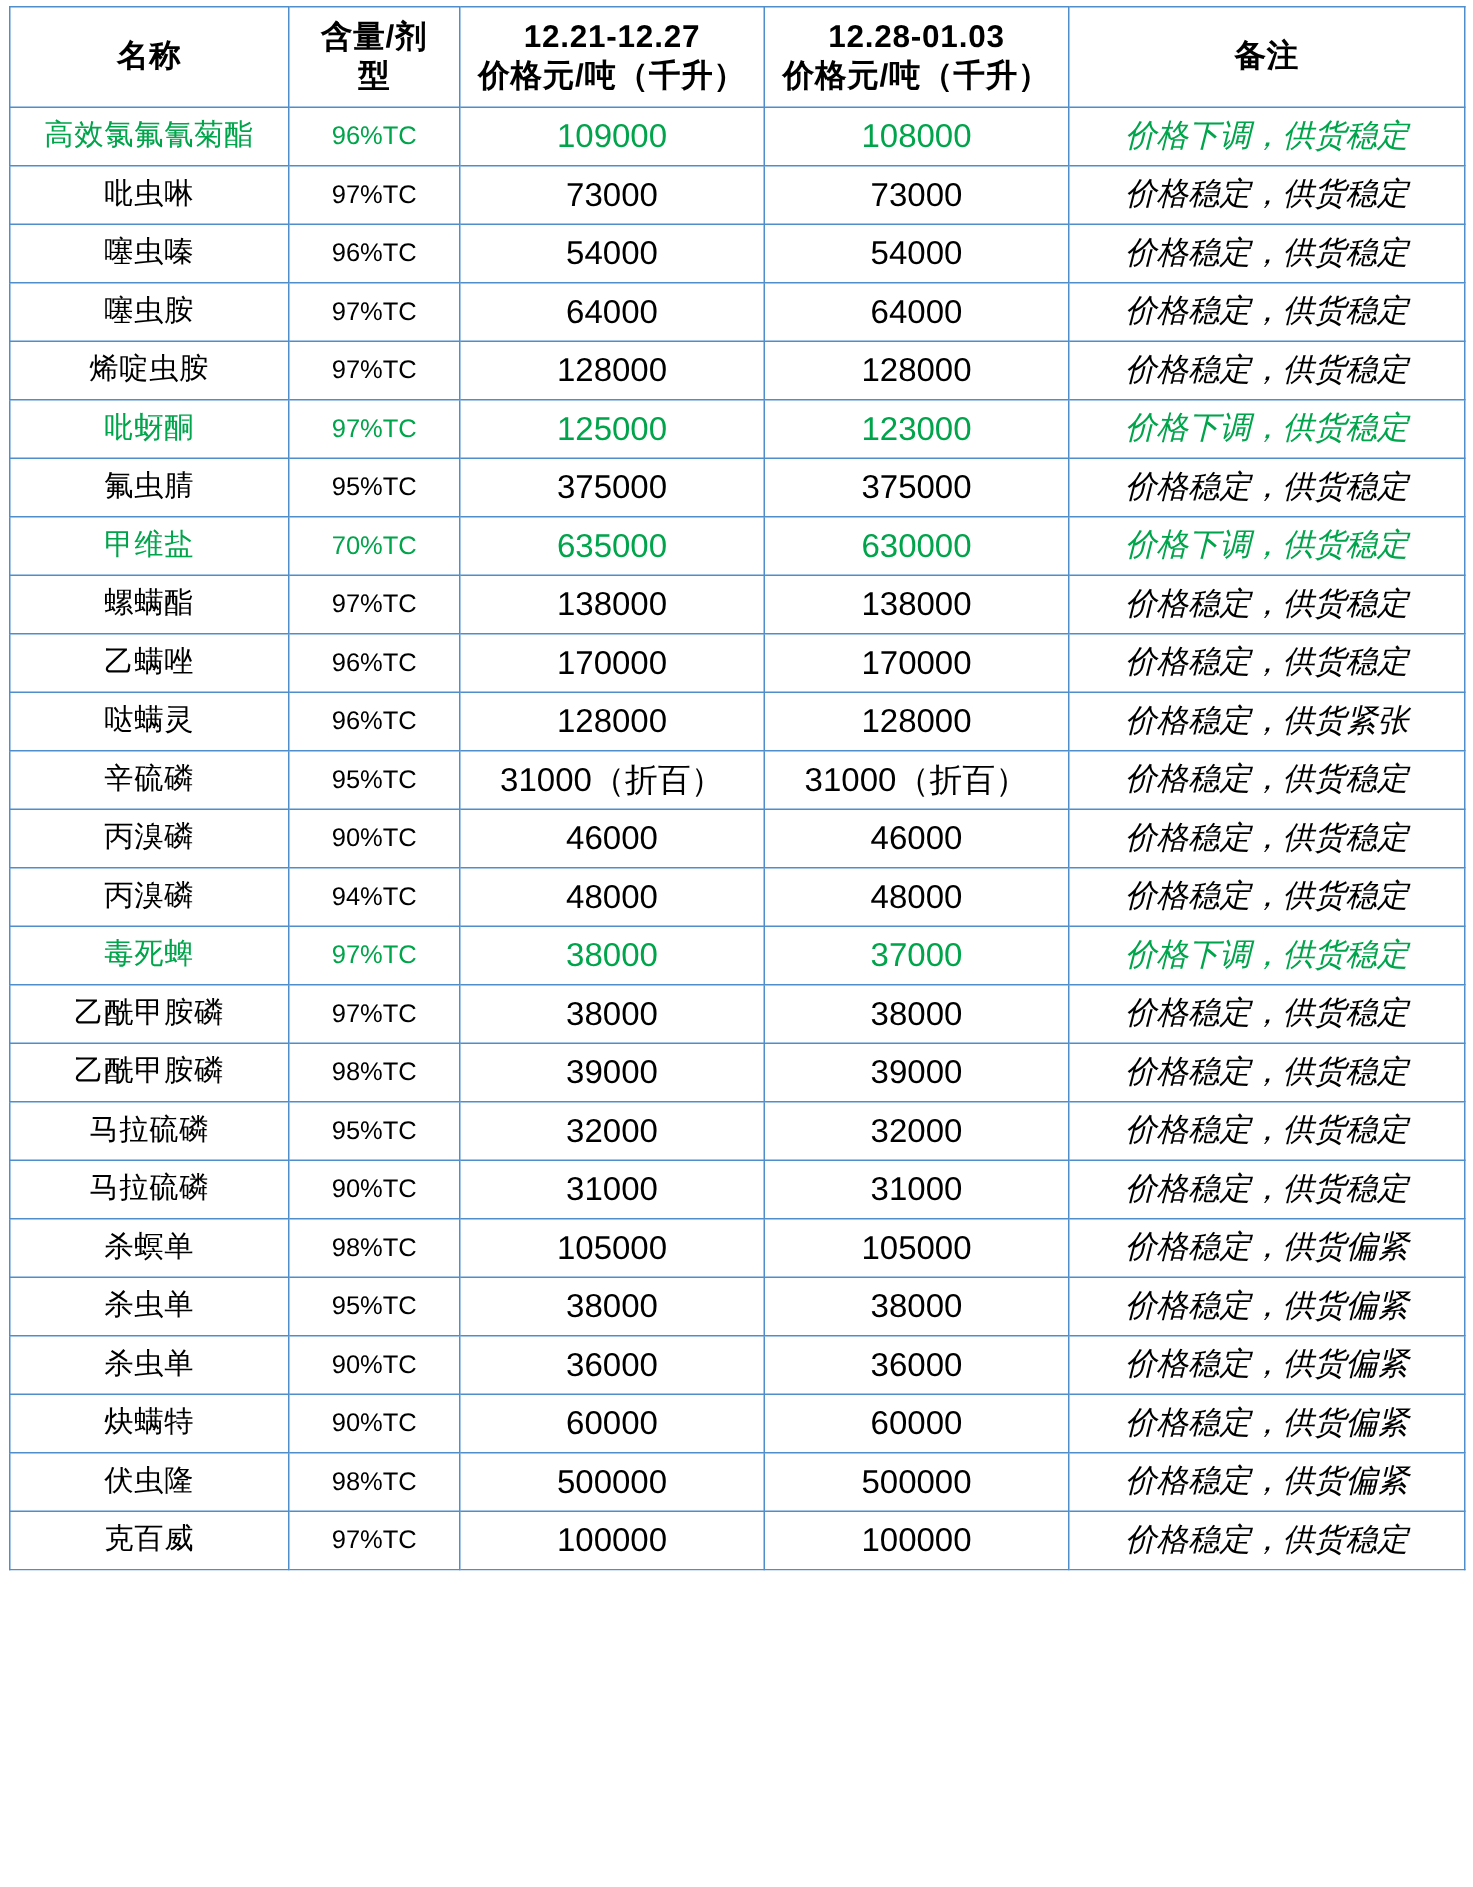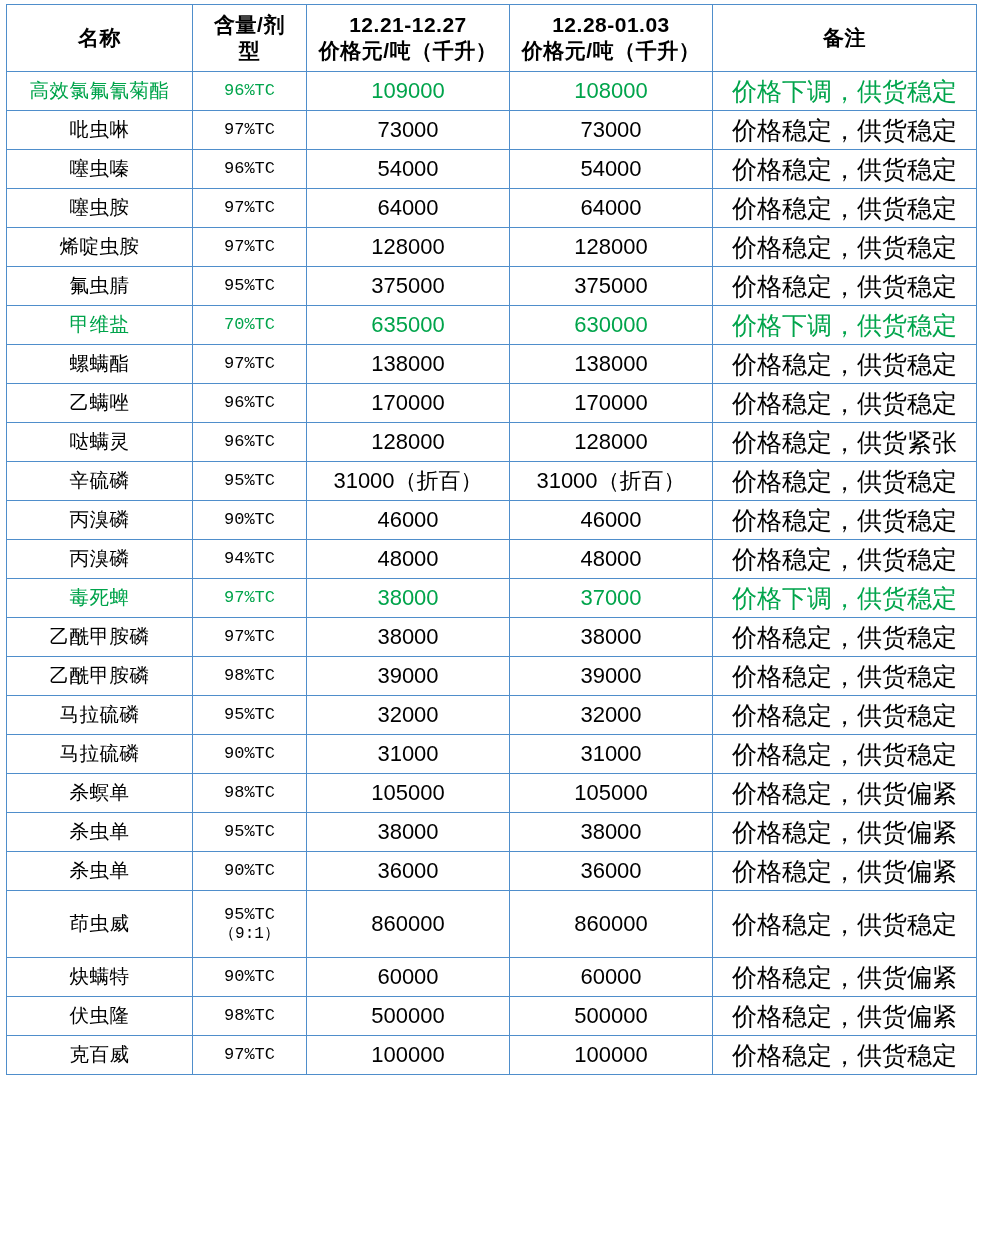--- a/index.html
+++ b/index.html
@@ -53,29 +53,29 @@
     line-height: 1.2;
     letter-spacing: 0.5px;
   }
   tbody td.name {
     font-size: 19.5px;
     margin-top: 40px;
   }
   tbody td.conc {
     font-size: 17px;
     letter-spacing: 0;
-    font-family: Liberation Mono, monospace;
   }
   tbody td.price {
     font-size: 22px;
     letter-spacing: 0;
   }
   tbody td.note {
-    font-size: 25px;
+    font-size: 21px;
     letter-spacing: 0;
+    font-style: italic;
   }
   tbody tr.green td {
     color: #00a44b;
   }
   tbody td .sub {
     display: block;
     font-size: 16px;
     line-height: 1.15;
   }
   tbody tr.tall td {
@@ -145,20 +145,27 @@
           <td class="price"><span>64000</span></td>
           <td class="note"><span>价格稳定，供货稳定</span></td>
         </tr>
         <tr>
           <td class="name"><span>烯啶虫胺</span></td>
           <td class="conc"><span>97%TC</span></td>
           <td class="price"><span>128000</span></td>
           <td class="price"><span>128000</span></td>
           <td class="note"><span>价格稳定，供货稳定</span></td>
         </tr>
+        <tr class="green">
+          <td class="name"><span>吡蚜酮</span></td>
+          <td class="conc"><span>97%TC</span></td>
+          <td class="price"><span>125000</span></td>
+          <td class="price"><span>123000</span></td>
+          <td class="note"><span>价格下调，供货稳定</span></td>
+        </tr>
         <tr>
           <td class="name"><span>氟虫腈</span></td>
           <td class="conc"><span>95%TC</span></td>
           <td class="price"><span>375000</span></td>
           <td class="price"><span>375000</span></td>
           <td class="note"><span>价格稳定，供货稳定</span></td>
         </tr>
         <tr class="green">
           <td class="name"><span>甲维盐</span></td>
           <td class="conc"><span>70%TC</span></td>
@@ -256,27 +263,20 @@
           <td class="price"><span>38000</span></td>
           <td class="price"><span>38000</span></td>
           <td class="note"><span>价格稳定，供货偏紧</span></td>
         </tr>
         <tr>
           <td class="name"><span>杀虫单</span></td>
           <td class="conc"><span>90%TC</span></td>
           <td class="price"><span>36000</span></td>
           <td class="price"><span>36000</span></td>
           <td class="note"><span>价格稳定，供货偏紧</span></td>
-        </tr>
-        <tr class="tall">
-          <td class="name"><span>茚虫威</span></td>
-          <td class="conc"><span>95%TC</span><span class="sub">（9:1）</span></td>
-          <td class="price"><span>860000</span></td>
-          <td class="price"><span>860000</span></td>
-          <td class="note"><span>价格稳定，供货稳定</span></td>
         </tr>
         <tr>
           <td class="name"><span>炔螨特</span></td>
           <td class="conc"><span>90%TC</span></td>
           <td class="price"><span>60000</span></td>
           <td class="price"><span>60000</span></td>
           <td class="note"><span>价格稳定，供货偏紧</span></td>
         </tr>
         <tr>
           <td class="name"><span>伏虫隆</span></td>

